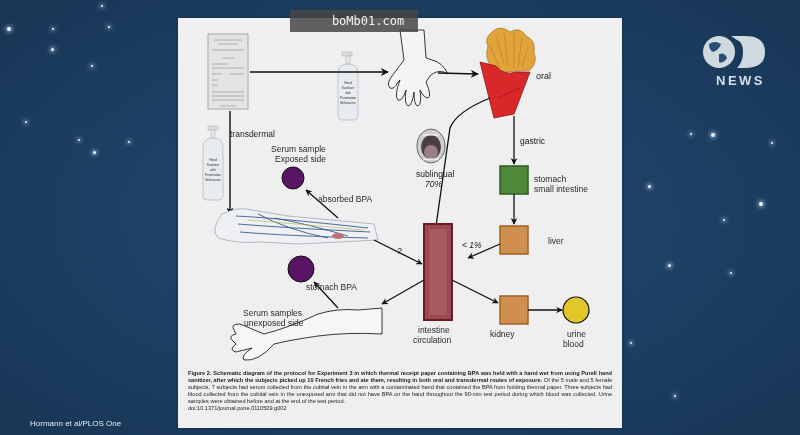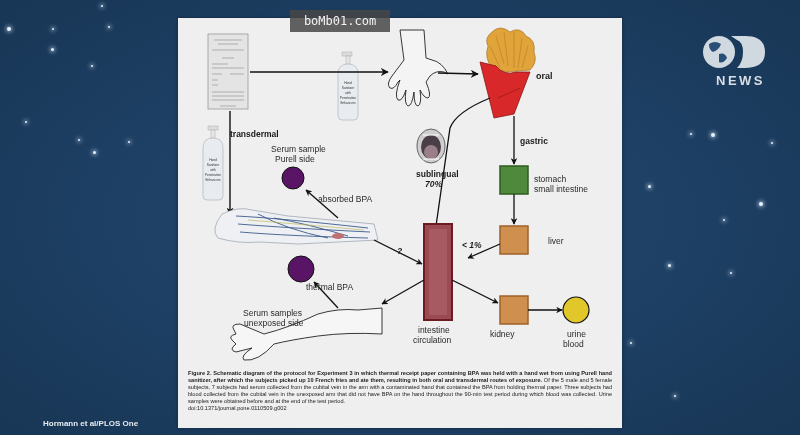--- a/index.html
+++ b/index.html
@@ -8,35 +8,35 @@
     background: radial-gradient(ellipse at 50% 50%, #24496e 0%, #1d3f63 55%, #183655 100%);
     font-family: "Liberation Sans", sans-serif;
   }
   .star { position: absolute; border-radius: 50%; background: #e8f2ff; box-shadow: 0 0 4px 1px rgba(220,235,255,0.7); }
   .panel {
     position: absolute; left: 178px; top: 18px; width: 444px; height: 410px;
     background: #efefef; box-shadow: 0 0 3px rgba(0,0,0,0.4);
   }
   .panel svg { position: absolute; left: 0; top: 0; }
   .lbl { position: absolute; color: #2a2a2a; font-size: 8.5px; line-height: 10px; text-align: center; white-space: nowrap; }
-  .bold { font-weight: bold; color: #1a1a1a; }
+  .bold { font-weight: normal; color: #1a1a1a; }
   .caption {
     position: absolute; left: 10px; top: 352px; width: 424px;
     font-size: 5.6px; line-height: 7px; color: #222; text-align: justify;
   }
   .caption b { font-weight: bold; }
   .doi { display: block; }
   .watermark {
     position: absolute; left: 290px; top: 10px; width: 100px; height: 22px;
     background: rgba(70,70,70,0.85); color: #f2f2f2;
-    font-family: "DejaVu Sans Mono", monospace; font-size: 12px; line-height: 22px; text-align: center;
+    font-family: "DejaVu Sans Mono", monospace; font-size: 12px; line-height: 22px; text-align: center; padding-left: 28px;
   }
   .logo { position: absolute; left: 695px; top: 30px; width: 110px; height: 60px; }
   .logo-news { position: absolute; left: 703px; top: 73px; color: #d8dee5; font-weight: bold; font-size: 13px; letter-spacing: 2.5px; margin-left: 13px; }
-  .credit { position: absolute; left: 43px; top: 419px; color: #e6ebf0; font-size: 8px; font-weight: bold; }
+  .credit { position: absolute; left: 30px; top: 419px; color: #e6ebf0; font-size: 8px; font-weight: normal; }
 </style>
 </head>
 <body>
 
 <div>
   <div class="star" style="left:7px;top:27px;width:4px;height:4px"></div>
   <div class="star" style="left:52px;top:28px;width:2px;height:2px"></div>
   <div class="star" style="left:51px;top:48px;width:3px;height:3px"></div>
   <div class="star" style="left:91px;top:65px;width:2px;height:2px"></div>
   <div class="star" style="left:101px;top:5px;width:2px;height:2px"></div>
@@ -194,26 +194,26 @@
 
   <div class="lbl bold" style="left:52px;top:111px">transdermal</div>
 
   <div class="lbl bold" style="left:358px;top:53px;font-size:9px">oral</div>
   <div class="lbl bold" style="left:342px;top:118px">gastric</div>
   <div class="lbl bold" style="left:238px;top:151px">sublingual</div>
   <div class="lbl bold" style="left:247px;top:161px;font-style:italic">70%</div>
   <div class="lbl" style="left:356px;top:156px;text-align:left">stomach</div>
   <div class="lbl" style="left:356px;top:166px;text-align:center">small intestine</div>
   <div class="lbl" style="left:93px;top:126px">Serum sample</div>
-  <div class="lbl" style="left:97px;top:136px">Purell side</div>
+  <div class="lbl" style="left:97px;top:136px">Exposed side</div>
   <div class="lbl" style="left:140px;top:176px">absorbed BPA</div>
   <div class="lbl" style="left:370px;top:218px">liver</div>
   <div class="lbl bold" style="left:284px;top:222px;font-style:italic">&lt; 1%</div>
   <div class="lbl bold" style="left:219px;top:228px;font-style:italic">?</div>
-  <div class="lbl" style="left:128px;top:264px">thermal BPA</div>
+  <div class="lbl" style="left:128px;top:264px">stomach BPA</div>
   <div class="lbl" style="left:65px;top:290px">Serum samples</div>
   <div class="lbl" style="left:66px;top:300px">unexposed side</div>
   <div class="lbl" style="left:240px;top:307px">intestine</div>
   <div class="lbl" style="left:235px;top:317px">circulation</div>
   <div class="lbl" style="left:312px;top:311px">kidney</div>
   <div class="lbl" style="left:389px;top:311px">urine</div>
   <div class="lbl" style="left:385px;top:321px">blood</div>
 
   <div class="caption">
     <b>Figure 2. Schematic diagram of the protocol for Experiment 3 in which thermal receipt paper containing BPA was held with a hand wet from using Purell hand sanitizer, after which the subjects picked up 10 French fries and ate them, resulting in both oral and transdermal routes of exposure.</b><span> Of the 5 male and 5 female subjects, 7 subjects had serum collected from the cubital vein in the arm with a contaminated hand that contained the BPA from holding thermal paper. Three subjects had blood collected from the cubital vein in the unexposed arm that did not have BPA on the hand throughout the 90-min test period during which blood was collected. Urine samples were obtained before and at the end of the test period.</span>

